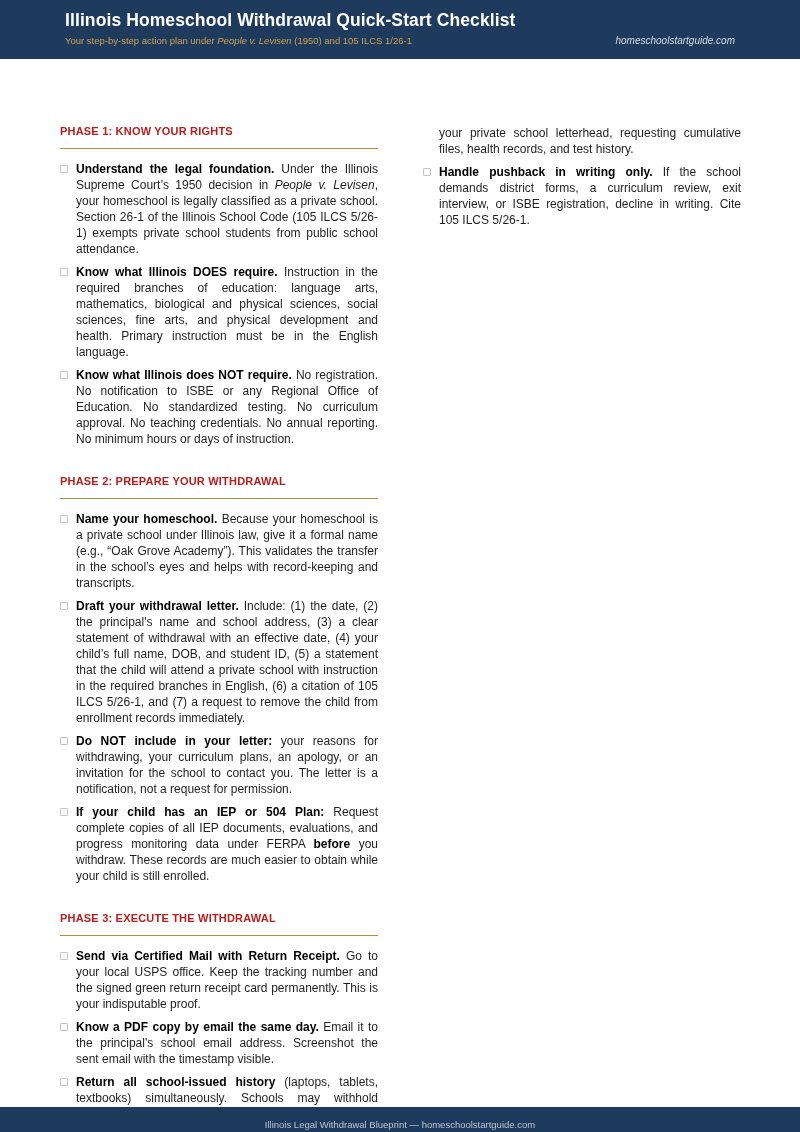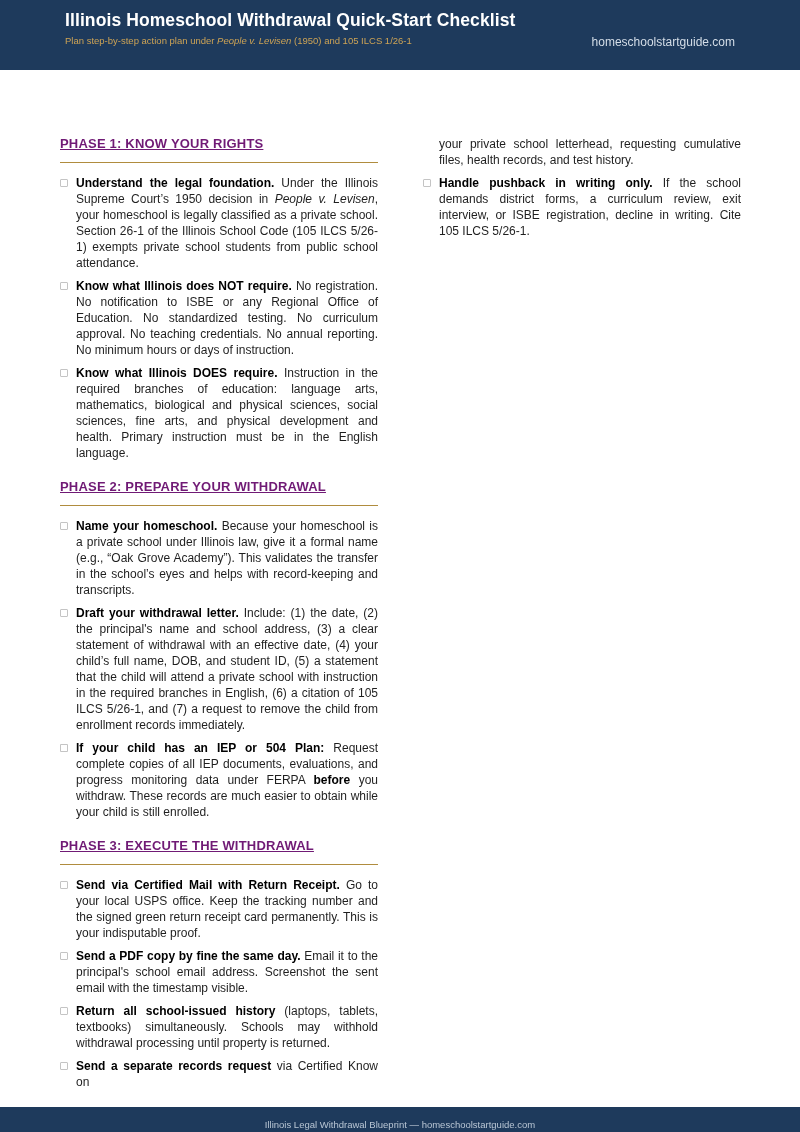--- a/index.html
+++ b/index.html
@@ -6,60 +6,60 @@
   html, body { width: 800px; }
   body {
     height: 1132px;
     position: relative;
     background: #ffffff;
     font-family: "Liberation Sans", sans-serif;
     overflow: hidden;
   }
   
   .header {
-    height: 70px;
+    height: 59px;
     background: #1e3a5c;
     padding: 10px 59px 0 65px;
     position: relative;
   }
   .header-title {
     color: #ffffff;
     font-size: 17.5px;
     font-weight: 700;
     letter-spacing: 0.1px;
   }
   .header-subtitle {
     margin-top: 4px;
     color: #cda355;
     font-size: 9.5px;
   }
   .header-site {
     position: absolute;
     right: 65px;
     top: 35px;
     color: #d4dde7;
-    font-size: 12px;
+    font-size: 10px;
+    font-style: italic;
   }
   
   .main {
     padding: 66px 59px 0 60px;
   }
   .columns {
     display: flex;
     gap: 45px;
   }
   .col { width: 318px; }
   .phase-heading {
-    color: #701a75;
-    font-size: 13px;
+    color: #b91c1c;
+    font-size: 11px;
     font-weight: 700;
     letter-spacing: 0.2px;
-    text-decoration: underline;
   }
-  .phase-heading:not(:first-child) { margin-top: 18px; }
+  .phase-heading:not(:first-child) { margin-top: 28px; }
   .phase-rule {
     border-top: 1.5px solid #b08c3e;
     margin: 11px 0 12px 0;
   }
   .item {
     position: relative;
     padding-left: 16px;
     text-align: justify;
     font-size: 12px;
     line-height: 16px;
@@ -91,42 +91,42 @@
     font-size: 9.5px;
     line-height: 35px;
     text-align: center;
   }
 </style>
 </head>
 <body>
 
 <div class="header">
   <div class="header-title">Illinois Homeschool Withdrawal Quick-Start Checklist</div>
-  <div class="header-subtitle"><span>Plan step-by-step action plan under </span><i>People v. Levisen</i><span> (1950) and 105 ILCS 1/26-1</span></div>
+  <div class="header-subtitle"><span>Your step-by-step action plan under </span><i>People v. Levisen</i><span> (1950) and 105 ILCS 1/26-1</span></div>
   <div class="header-site">homeschoolstartguide.com</div>
 </div>
 
 <div class="main">
   <div class="columns">
     <div class="col">
         <div class="phase-heading">PHASE 1: KNOW YOUR RIGHTS</div>
         <div class="phase-rule"></div>
         <div class="item"><span class="checkbox"></span><span class="item-text"><b>Understand the legal foundation.</b><span> Under the Illinois Supreme Court’s 1950 decision in </span><i>People v. Levisen</i><span>, your homeschool is legally classified as a private school. Section 26-1 of the Illinois School Code (105 ILCS 5/26-1) exempts private school students from public school attendance.</span></span></div>
+        <div class="item"><span class="checkbox"></span><span class="item-text"><b>Know what Illinois DOES require.</b><span> Instruction in the required branches of education: language arts, mathematics, biological and physical sciences, social sciences, fine arts, and physical development and health. Primary instruction must be in the English language.</span></span></div>
         <div class="item"><span class="checkbox"></span><span class="item-text"><b>Know what Illinois does NOT require.</b><span> No registration. No notification to ISBE or any Regional Office of Education. No standardized testing. No curriculum approval. No teaching credentials. No annual reporting. No minimum hours or days of instruction.</span></span></div>
-        <div class="item"><span class="checkbox"></span><span class="item-text"><b>Know what Illinois DOES require.</b><span> Instruction in the required branches of education: language arts, mathematics, biological and physical sciences, social sciences, fine arts, and physical development and health. Primary instruction must be in the English language.</span></span></div>
         <div class="phase-heading">PHASE 2: PREPARE YOUR WITHDRAWAL</div>
         <div class="phase-rule"></div>
         <div class="item"><span class="checkbox"></span><span class="item-text"><b>Name your homeschool.</b><span> Because your homeschool is a private school under Illinois law, give it a formal name (e.g., “Oak Grove Academy”). This validates the transfer in the school’s eyes and helps with record-keeping and transcripts.</span></span></div>
         <div class="item"><span class="checkbox"></span><span class="item-text"><b>Draft your withdrawal letter.</b><span> Include: (1) the date, (2) the principal's name and school address, (3) a clear statement of withdrawal with an effective date, (4) your child’s full name, DOB, and student ID, (5) a statement that the child will attend a private school with instruction in the required branches in English, (6) a citation of 105 ILCS 5/26-1, and (7) a request to remove the child from enrollment records immediately.</span></span></div>
-        <div class="item"><span class="checkbox"></span></div>
+        <div class="item"><span class="checkbox"></span><span class="item-text"><b>Do NOT include in your letter:</b><span> your reasons for withdrawing, your curriculum plans, an apology, or an invitation for the school to contact you. The letter is a notification, not a request for permission.</span></span></div>
         <div class="item"><span class="checkbox"></span><span class="item-text"><b>If your child has an IEP or 504 Plan:</b><span> Request complete copies of all IEP documents, evaluations, and progress monitoring data under FERPA </span><b>before</b><span> you withdraw. These records are much easier to obtain while your child is still enrolled.</span></span></div>
         <div class="phase-heading">PHASE 3: EXECUTE THE WITHDRAWAL</div>
         <div class="phase-rule"></div>
         <div class="item"><span class="checkbox"></span><span class="item-text"><b>Send via Certified Mail with Return Receipt.</b><span> Go to your local USPS office. Keep the tracking number and the signed green return receipt card permanently. This is your indisputable proof.</span></span></div>
-        <div class="item"><span class="checkbox"></span><span class="item-text"><b>Send a PDF copy by fine the same day.</b><span> Email it to the principal's school email address. Screenshot the sent email with the timestamp visible.</span></span></div>
+        <div class="item"><span class="checkbox"></span><span class="item-text"><b>Know a PDF copy by email the same day.</b><span> Email it to the principal's school email address. Screenshot the sent email with the timestamp visible.</span></span></div>
         <div class="item"><span class="checkbox"></span><span class="item-text"><b>Return all school-issued history</b><span> (laptops, tablets, textbooks) simultaneously. Schools may withhold withdrawal processing until property is returned.</span></span></div>
         <div class="item split"><span class="checkbox"></span><span class="item-text"><b>Send a separate records request</b><span> via Certified Know on</span></span></div>
       </div>
     <div class="col">
         <div class="item"><span class="item-text"><span>your private school letterhead, requesting cumulative files, health records, and test history.</span></span></div>
         <div class="item"><span class="checkbox"></span><span class="item-text"><b>Handle pushback in writing only.</b><span> If the school demands district forms, a curriculum review, exit interview, or ISBE registration, decline in writing. Cite 105 ILCS 5/26-1.</span></span></div>
       </div>
   </div>
 </div>
 

